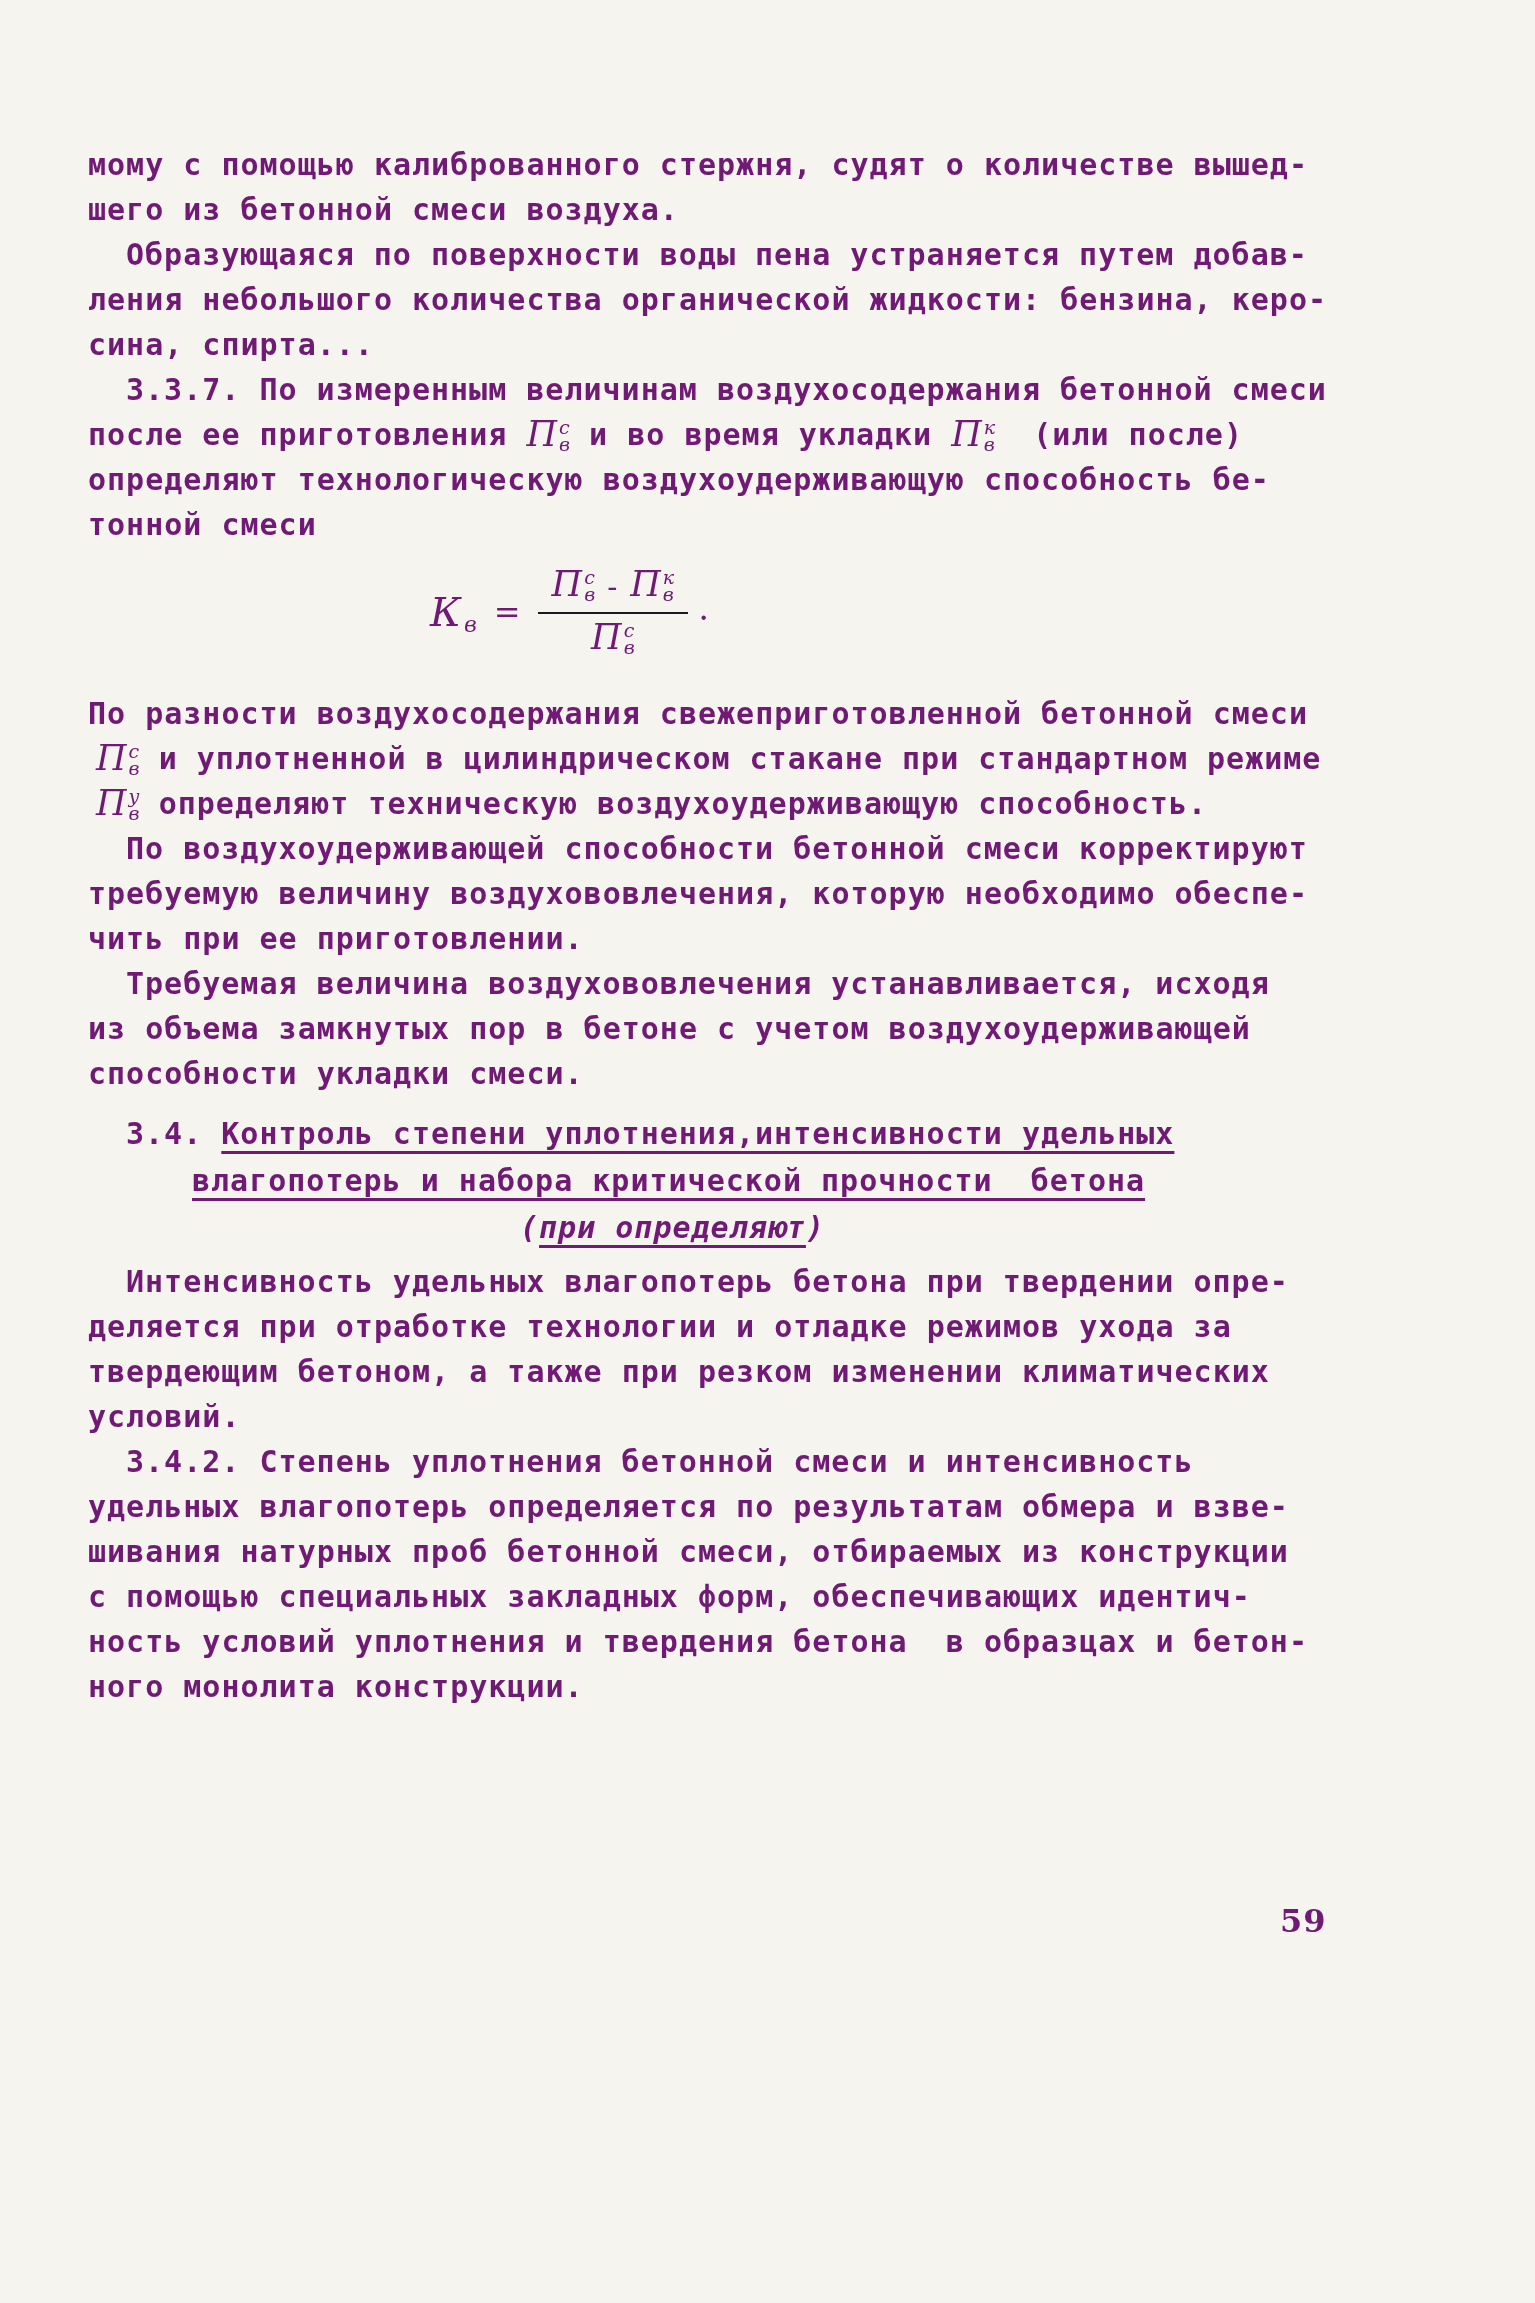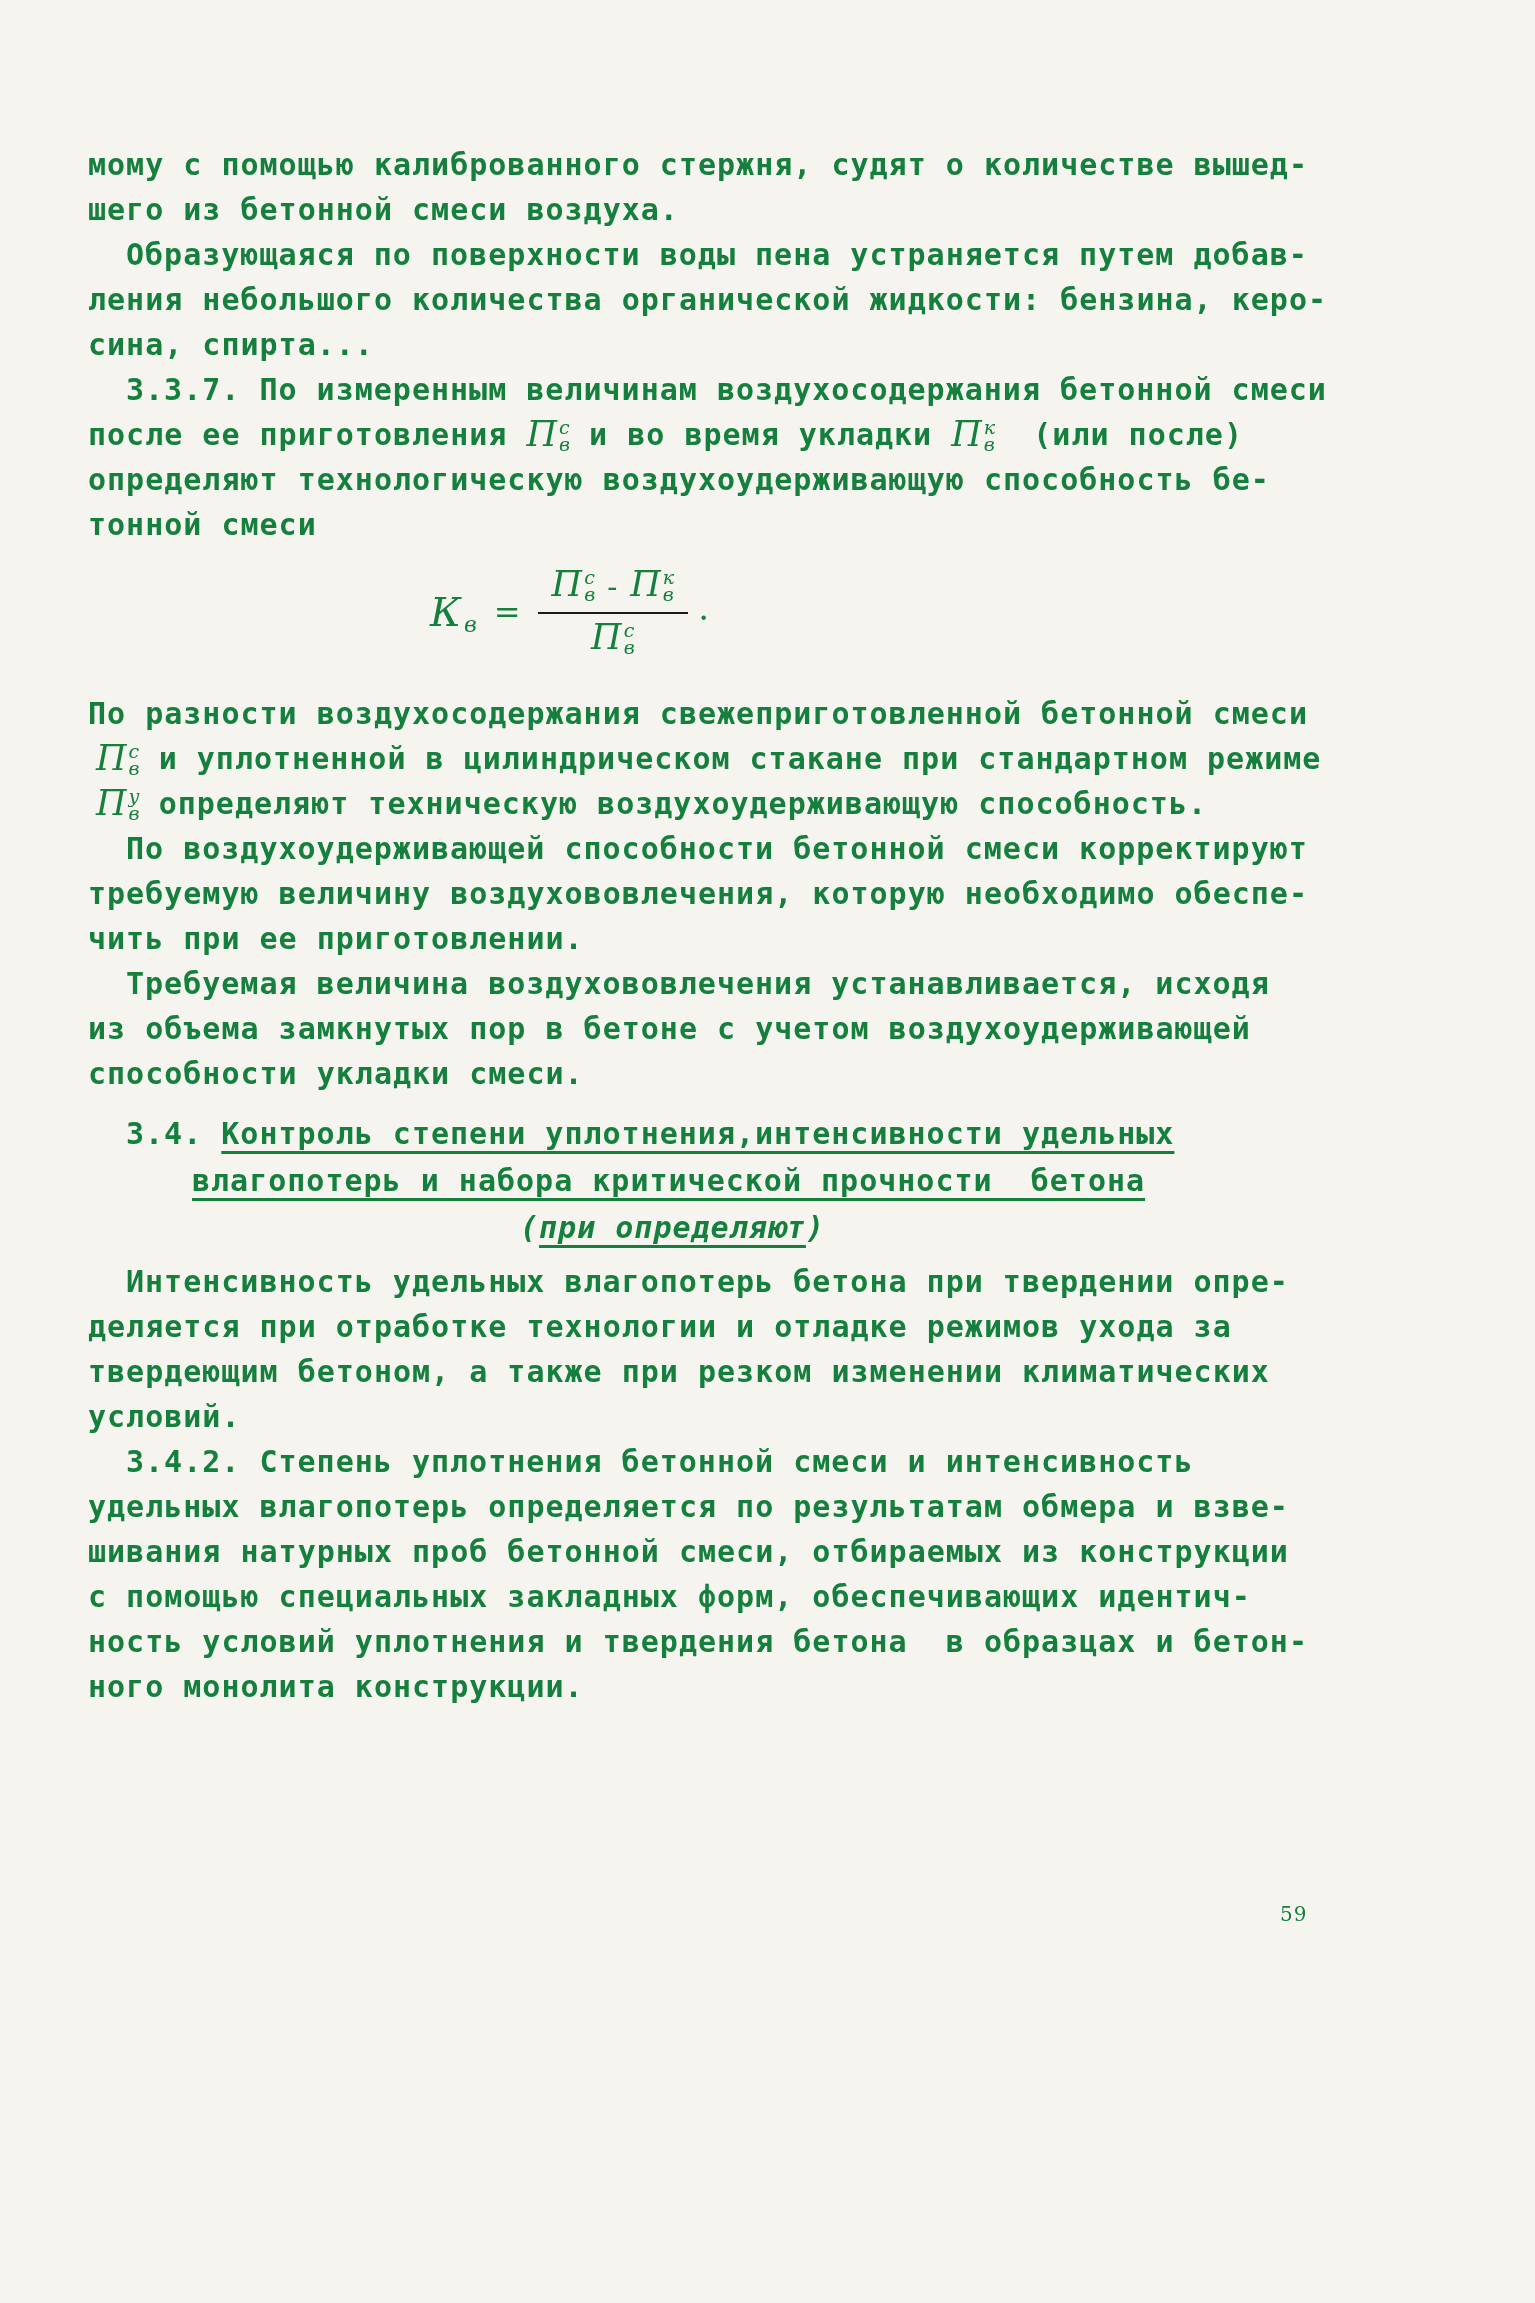--- a/index.html
+++ b/index.html
@@ -1,21 +1,21 @@
 <!DOCTYPE html>
 <html><head>
 <meta charset="utf-8">
 <style>
   html,body { margin:0; padding:0; background:#d8d6d0; }
   .page {
     position:relative;
     width:1535px; height:2303px;
     margin:0 auto;
     background:#f6f4ef;
-    color:#15803d;
+    color:#701a75;
     font-family:"DejaVu Sans Mono", monospace;
     font-weight:700;
     font-size:30px;
     letter-spacing:1px;
     box-sizing:border-box;
     padding:142px 70px 0 88px;
     overflow:hidden;
   }
   .line { line-height:45px; white-space:pre; }
   .ind  { padding-left:38px; }
@@ -68,22 +68,22 @@
   .u {
     text-decoration:underline;
     text-decoration-thickness:2.5px;
     text-underline-offset:7px;
   }
 
   .page-number {
     position:absolute;
     left:1280px; top:1902px;
     font-family:"DejaVu Serif", serif;
-    font-weight:400;
-    font-size:20px;
+    font-weight:700;
+    font-size:32px;
     letter-spacing:1px;
   }
 </style>
 </head>
 <body>
 
 <div class="page">
 
   <div>
     <div class="line">мому с помощью калиброванного стержня, судят о количестве вышед-</div>

